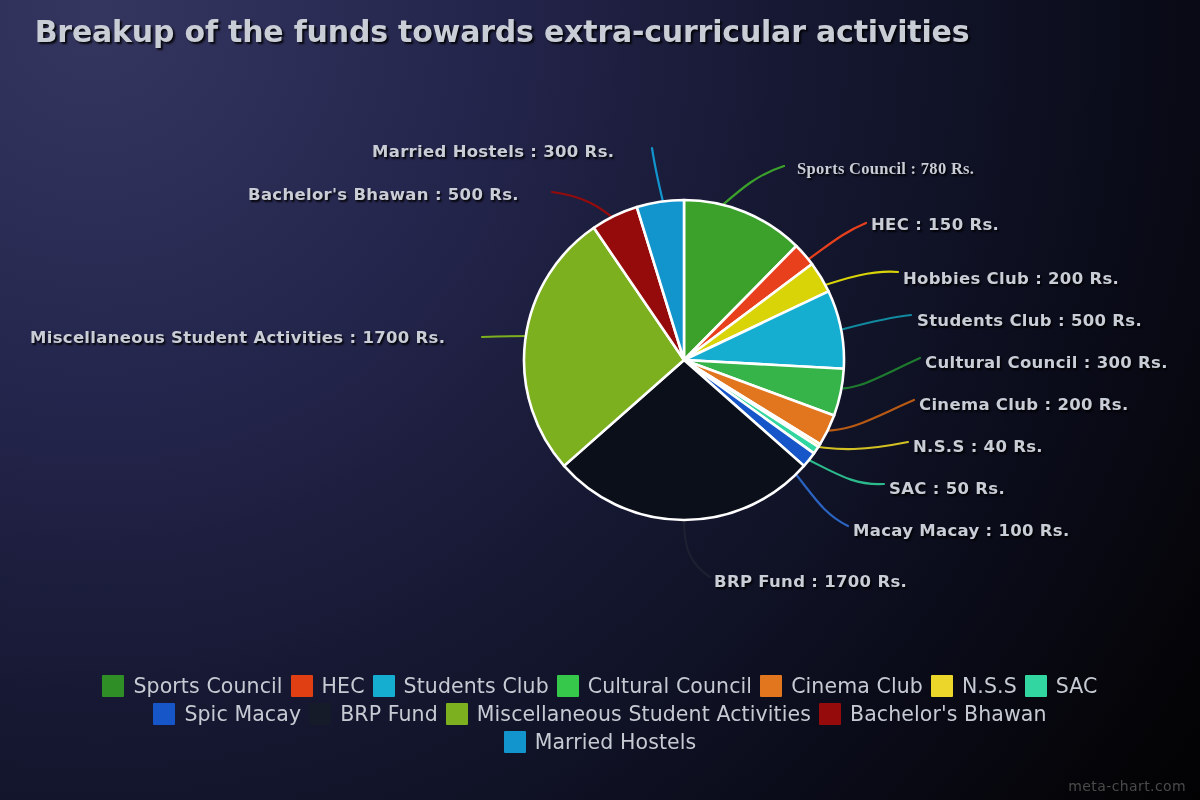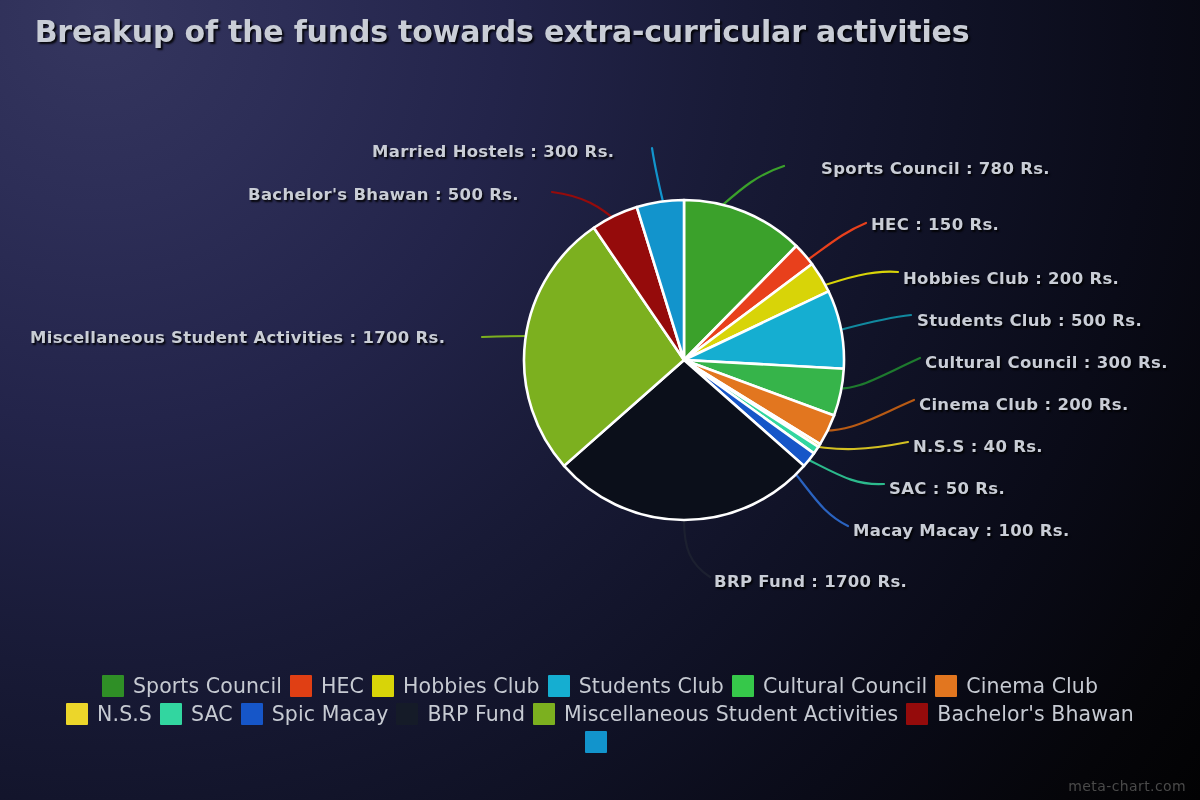--- a/index.html
+++ b/index.html
@@ -111,44 +111,40 @@
         <path d="M 684 360 L 564.04 465.87 A 160 160 0 0 1 593.87 227.80 Z" fill="#7cb01f" stroke="#ffffff" stroke-width="2.6" stroke-linejoin="round"></path>
         <path d="M 684 360 L 593.87 227.80 A 160 160 0 0 1 636.84 207.11 Z" fill="#950b0b" stroke="#ffffff" stroke-width="2.6" stroke-linejoin="round"></path>
         <path d="M 684 360 L 636.84 207.11 A 160 160 0 0 1 684.00 200.00 Z" fill="#1294cc" stroke="#ffffff" stroke-width="2.6" stroke-linejoin="round"></path>
       </g>
   </svg>
 
   <div id="callout-layer">
       <div class="callout left" style="left: 372px; top: 142px;">Married Hostels : 300 Rs.</div>
       <div class="callout left" style="left: 248px; top: 185px;">Bachelor's Bhawan : 500 Rs.</div>
       <div class="callout left" style="left: 30px; top: 328px;">Miscellaneous Student Activities : 1700 Rs.</div>
-      <div class="callout right" style="left: 821px; top: 159px;">Sports Council : 780 Rs.</div>
+      <div class="callout right" style="left: 797px; top: 159px; font-family: Liberation Serif, serif;">Sports Council : 780 Rs.</div>
       <div class="callout right" style="left: 871px; top: 215px;">HEC : 150 Rs.</div>
       <div class="callout right" style="left: 903px; top: 269px;">Hobbies Club : 200 Rs.</div>
       <div class="callout right" style="left: 917px; top: 311px;">Students Club : 500 Rs.</div>
       <div class="callout right" style="left: 925px; top: 353px;">Cultural Council : 300 Rs.</div>
       <div class="callout right" style="left: 919px; top: 395px;">Cinema Club : 200 Rs.</div>
       <div class="callout right" style="left: 913px; top: 437px;">N.S.S : 40 Rs.</div>
       <div class="callout right" style="left: 889px; top: 479px;">SAC : 50 Rs.</div>
       <div class="callout right" style="left: 853px; top: 521px;">Macay Macay : 100 Rs.</div>
       <div class="callout right" style="left: 714px; top: 572px;">BRP Fund : 1700 Rs.</div>
     </div>
 
   <div id="legend">
       <div class="legend-item">
         <span class="legend-swatch" style="background: rgb(47, 143, 38);"></span>
         <span class="legend-label">Sports Council</span>
       </div>
       <div class="legend-item">
         <span class="legend-swatch" style="background: rgb(224, 63, 20);"></span>
         <span class="legend-label">HEC</span>
-      </div>
-      <div class="legend-item">
-        <span class="legend-swatch" style="background: rgb(216, 212, 8);"></span>
-        <span class="legend-label">Hobbies Club</span>
       </div>
       <div class="legend-item">
         <span class="legend-swatch" style="background: rgb(21, 174, 209);"></span>
         <span class="legend-label">Students Club</span>
       </div>
       <div class="legend-item">
         <span class="legend-swatch" style="background: rgb(54, 200, 74);"></span>
         <span class="legend-label">Cultural Council</span>
       </div>
       <div class="legend-item">
@@ -174,18 +170,19 @@
       <div class="legend-item">
         <span class="legend-swatch" style="background: rgb(124, 176, 31);"></span>
         <span class="legend-label">Miscellaneous Student Activities</span>
       </div>
       <div class="legend-item">
         <span class="legend-swatch" style="background: rgb(149, 11, 11);"></span>
         <span class="legend-label">Bachelor's Bhawan</span>
       </div>
       <div class="legend-item">
         <span class="legend-swatch" style="background: rgb(18, 148, 204);"></span>
+        <span class="legend-label">Married Hostels</span>
       </div>
     </div>
 
   <div id="watermark">meta-chart.com</div>
 
 </div>
 
 </body></html>

